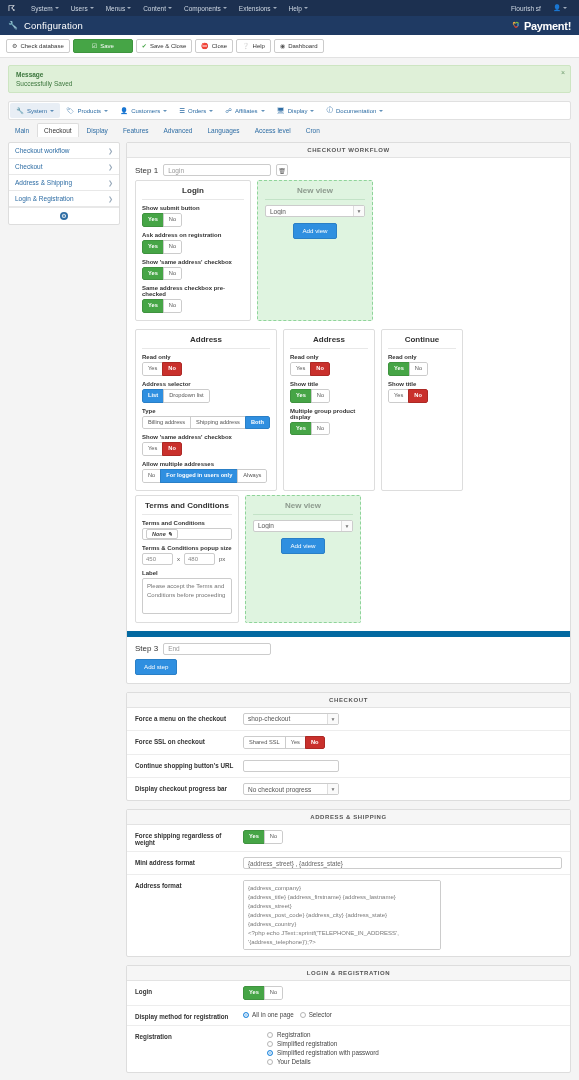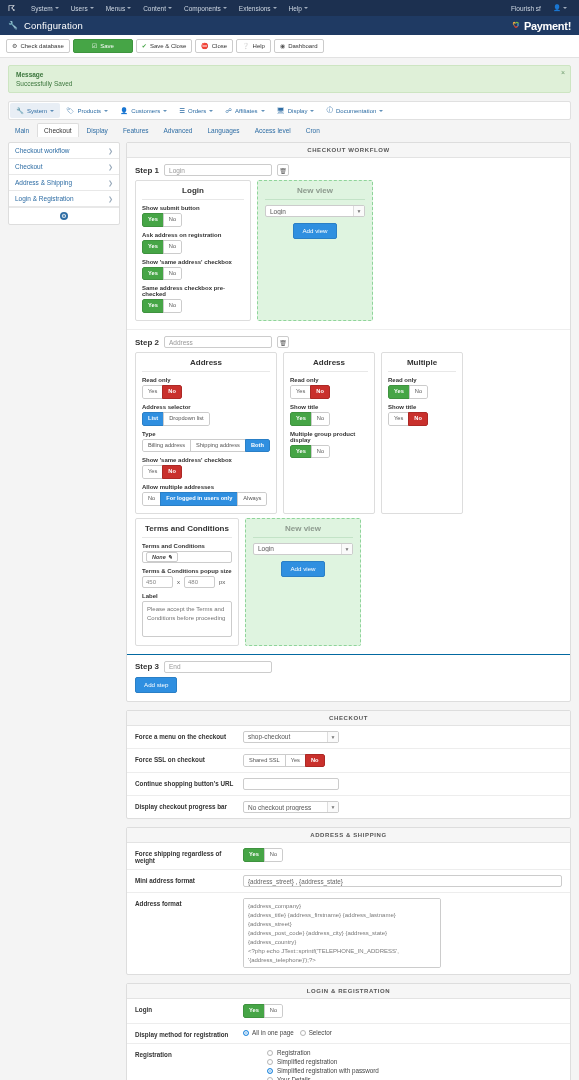--- a/index.html
+++ b/index.html
@@ -138,21 +138,21 @@
     text-align:center; font-size:6px; font-weight:bold;
     letter-spacing:.6px; color:#555; padding:4px 0;
     text-transform:uppercase;
   }
 
   
   .step-row {
     display:flex; align-items:center; gap:5px;
     padding:6px 8px 4px;
   }
-  .step-lbl { font-size:8px; font-weight:bold; color:#333; white-space:nowrap; }
+  .step-lbl { font-size:8px; font-weight:normal; color:#333; white-space:nowrap; }
   .step-input {
     flex:0 0 108px; height:12px; border:1px solid #ccc; border-radius:2px;
     background:#fff; font-size:6.5px; color:#999; padding:0 4px;
     display:flex; align-items:center;
   }
   .trash-btn {
     width:12px; height:12px; border:1px solid #ccc; border-radius:2px;
     background:#fff; display:flex; align-items:center; justify-content:center;
     font-size:6px; color:#555; cursor:pointer;
   }
@@ -469,25 +469,20 @@
           <div class="selbox">
             <span class="v">Login</span>
             <span class="arrow">▼</span>
           </div>
           <div class="center" style="margin-top:6px">
             <span class="btn-blue">Add view</span>
           </div>
         </div>
       </div>
 
-      <div class="step-row" style="border-top:1px solid #eee">
-        <span class="step-lbl">Step 2</span>
-        <div class="step-input">Address</div>
-        <div class="trash-btn">🗑</div>
-      </div>
 
       <div class="views-row" style="padding-bottom:4px">
 
         <div class="vcard" style="width:142px">
           <div class="vcard-title">Address</div>
           <div class="fgroup">
             <span class="flabel">Read only</span>
             <div class="btng">
               <span>Yes</span>
               <span class="on-no">No</span>
@@ -544,21 +539,21 @@
           <div class="fgroup" style="margin-bottom:0">
             <span class="flabel">Multiple group product display</span>
             <div class="btng">
               <span class="on-yes">Yes</span>
               <span>No</span>
             </div>
           </div>
         </div>
 
         <div class="vcard" style="width:82px">
-          <div class="vcard-title">Multiple</div>
+          <div class="vcard-title">Continue</div>
           <div class="fgroup">
             <span class="flabel">Read only</span>
             <div class="btng">
               <span class="on-yes">Yes</span>
               <span>No</span>
             </div>
           </div>
           <div class="fgroup" style="margin-bottom:0">
             <span class="flabel">Show title</span>
             <div class="btng">
@@ -601,21 +596,21 @@
           <div class="selbox">
             <span class="v">Login</span>
             <span class="arrow">▼</span>
           </div>
           <div class="center" style="margin-top:6px">
             <span class="btn-blue">Add view</span>
           </div>
         </div>
       </div>
 
-      <div class="step-row" style="border-top:1px solid #0369a1">
+      <div class="step-row" style="border-top:6px solid #0369a1">
         <span class="step-lbl">Step 3</span>
         <div class="step-input">End</div>
       </div>
 
       <div class="addstep-row">
         <span class="btn-blue">Add step</span>
       </div>
     </div>
 
     <div class="panel">

